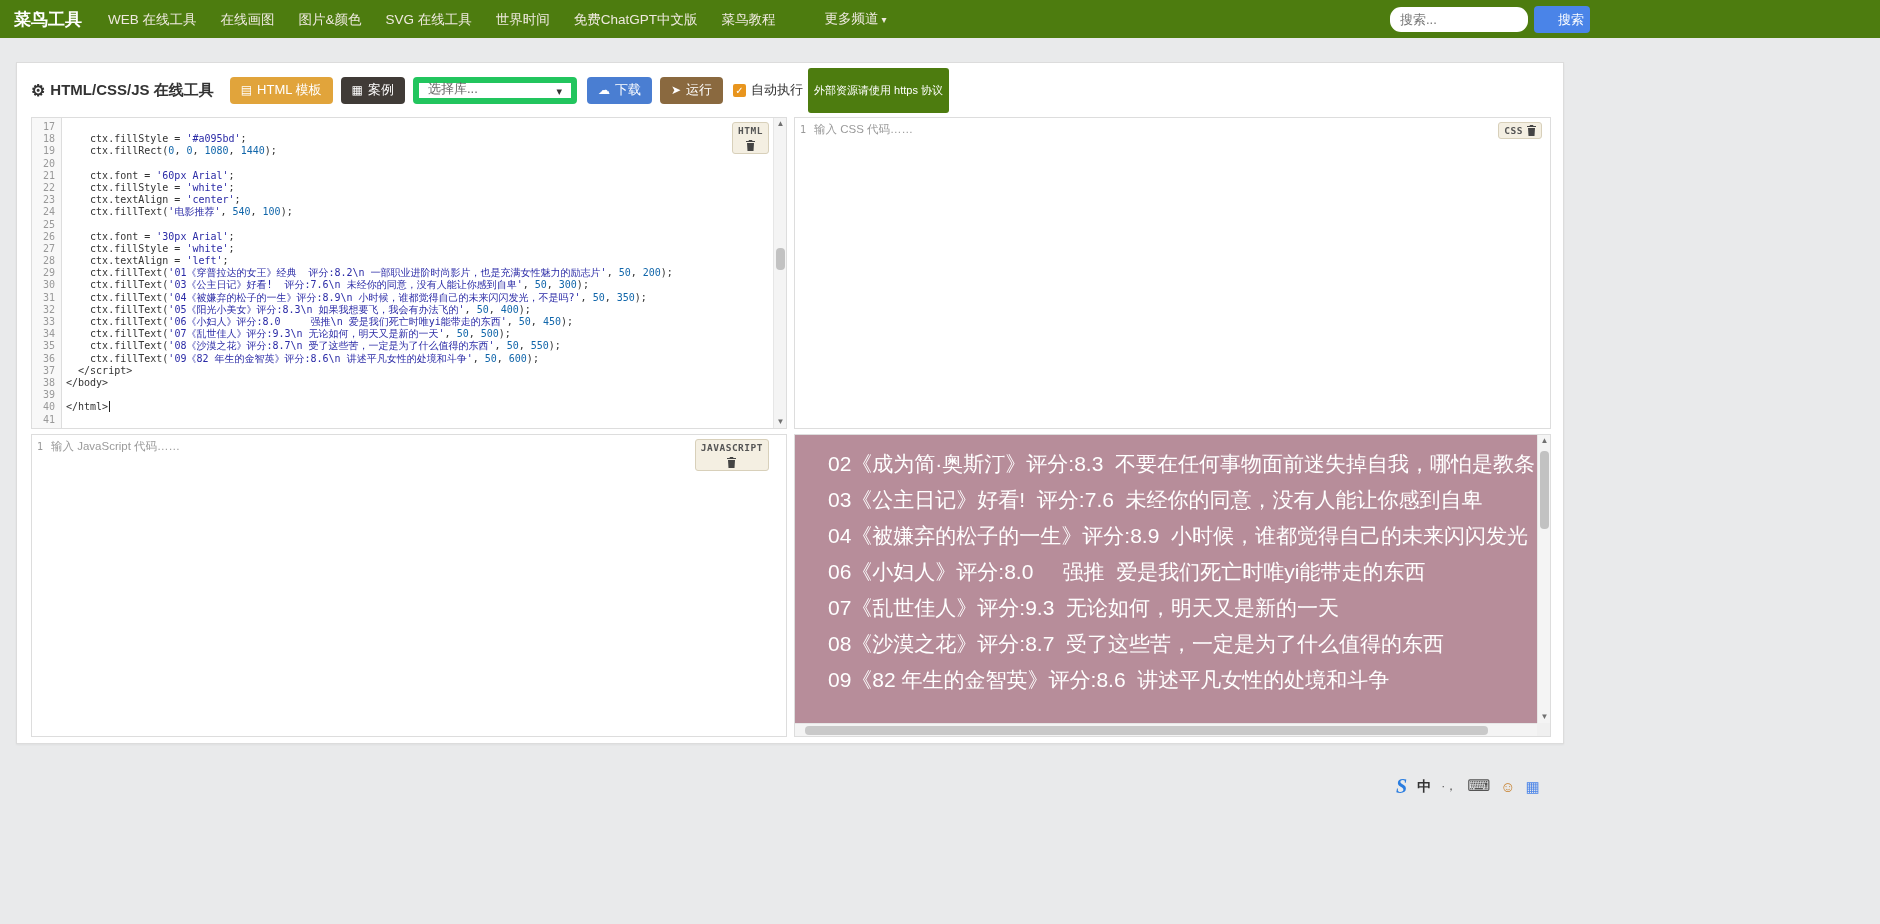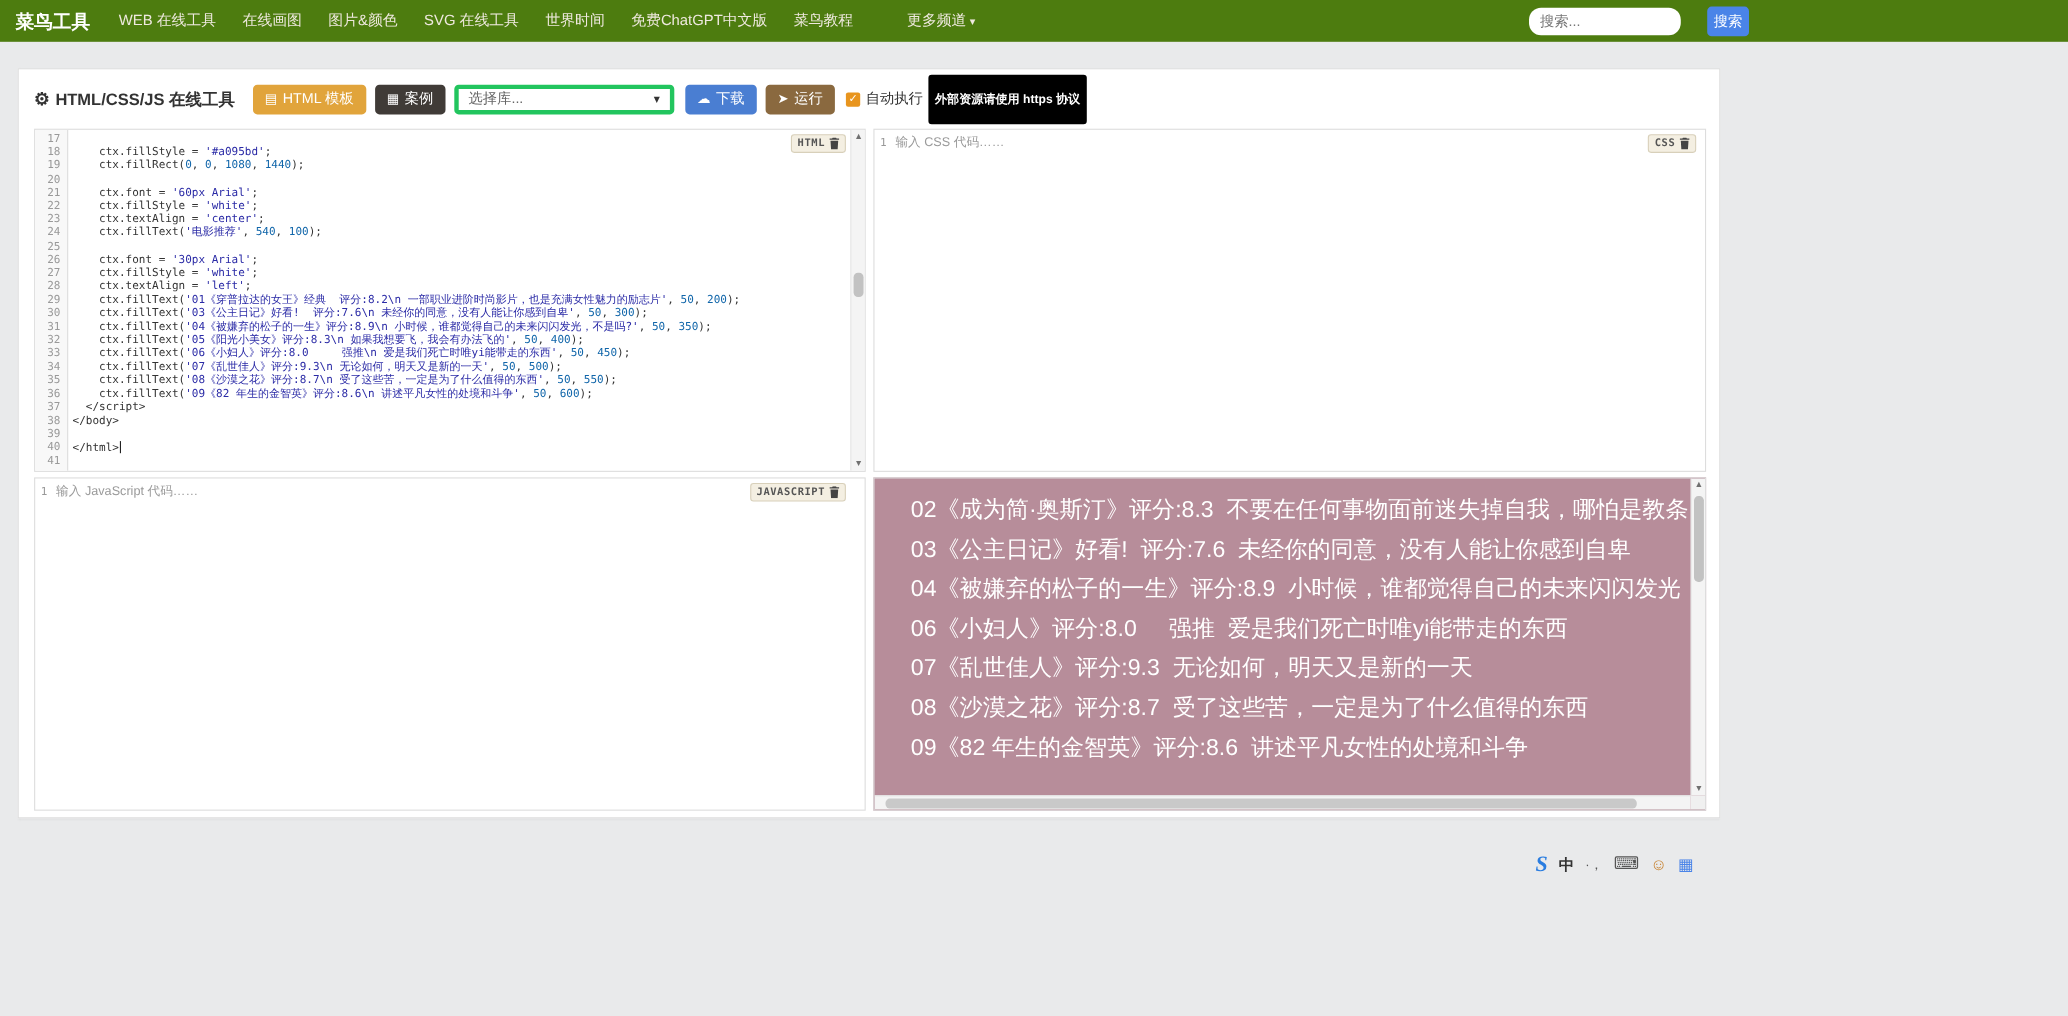--- a/index.html
+++ b/index.html
@@ -9,60 +9,60 @@
   
   .navbar{position:absolute;left:0;top:0;width:1880px;height:38px;background:#4d7c0f;
           display:flex;align-items:center;padding-left:14px;box-sizing:border-box;}
   .logo{color:#fff;font-size:17px;font-weight:bold;margin-right:26px;white-space:nowrap;}
   .nav-item{color:#efe9df;font-size:13.5px;margin-right:24px;white-space:nowrap;cursor:pointer;}
   .nav-more{color:#efe9df;font-size:13.5px;white-space:nowrap;cursor:pointer;margin-left:25px;}
   .nav-more .caret{font-size:10px;margin-left:3px;}
   .nav-search{position:absolute;left:1390px;top:6px;display:flex;align-items:center;}
   .search-input{width:118px;height:25px;border:none;border-radius:11px;padding:0 10px;
                 font-size:13px;font-family:Liberation Sans, sans-serif;color:#333;outline:none;}
-  .search-btn{width:38px;height:27px;background:#4a84e8;color:#fff;border-radius:4px;margin-left:24px;
-              font-size:13px;display:flex;align-items:center;justify-content:center;cursor:pointer;}
+  .search-btn{width:38px;height:27px;background:#4a84e8;color:#fff;border-radius:4px;margin-left:6px;
+              font-size:13px;display:flex;align-items:center;justify-content:center;cursor:pointer;padding-left:18px;}
 
   
   .card{position:absolute;left:16px;top:62px;width:1548px;height:682px;background:#fff;
         border:1px solid #dcdcdc;box-sizing:border-box;box-shadow:0 1px 2px rgba(0,0,0,.05);}
 
   
   .toolbar{position:absolute;left:14px;top:12px;height:30px;display:flex;align-items:center;}
   .tool-title{font-size:15px;font-weight:bold;color:#333;display:flex;align-items:center;margin-right:16px;white-space:nowrap;}
   .gear-icon{font-size:16px;margin-right:5px;color:#333;}
   .btn{height:27px;display:inline-flex;align-items:center;border-radius:4px;color:#fff;font-size:13px;
        padding:0 11px;margin-right:8px;cursor:pointer;white-space:nowrap;}
   .bicon{margin-right:5px;font-size:12px;}
   .btn-template{background:#e1a43b;}
   .btn-examples{background:#403b37;}
-  .lib-select{width:200px;height:27px;border:4px solid #22c55e;border-radius:4px;background:#fff;color:#666;
-              font-size:13px;display:flex;align-items:center;justify-content:space-between;
+  .lib-select{width:164px;height:27px;border:6px solid #22c55e;border-radius:4px;background:#fff;color:#666;
+              font-size:13px;display:flex;align-items:flex-end;justify-content:space-between;
               padding:0 9px;margin-right:10px;box-sizing:border-box;cursor:pointer;}
   .lib-select .caret{color:#333;font-size:11px;}
   .btn-download{background:#4a7ed2;}
   .btn-run{background:#8a693f;}
   .auto{display:flex;align-items:center;margin-left:2px;cursor:pointer;}
   .checkbox{width:13px;height:13px;background:#e8951e;border-radius:2px;color:#fff;font-size:10px;
             line-height:13px;text-align:center;}
   .auto-label{font-size:13px;color:#333;margin:0 5px 0 5px;white-space:nowrap;}
-  .https-badge{background:#000000;color:#fff;font-size:11px;font-weight:bold;padding:15px 6px;
+  .https-badge{background:#4d7c0f;color:#fff;font-size:11px;font-weight:normal;padding:15px 6px;
                border-radius:3px;white-space:nowrap;}
 
   
   .panel{position:absolute;border:1px solid #ddd;background:#fff;box-sizing:border-box;overflow:hidden;}
   .panel-html{left:14px;top:54px;width:756px;height:312px;}
   .panel-css{left:777px;top:54px;width:757px;height:312px;}
   .panel-js{left:14px;top:371px;width:756px;height:303px;}
   .panel-preview{left:777px;top:371px;width:757px;height:303px;background:#b78d9a;}
 
   .panel-badge{position:absolute;top:4px;display:flex;align-items:center;gap:4px;background:#f4efe2;
                border:1px solid #d8d0ba;border-radius:3px;padding:2px 5px;
                font:bold 9.5px "DejaVu Sans Mono",monospace;color:#555;letter-spacing:.5px;z-index:5;}
-  .badge-right{right:17px;} .badge-right-narrow{right:8px;}
+  .badge-right{right:17px;flex-direction:column;} .badge-right-narrow{right:8px;}
 
   
   .gutter{position:absolute;left:0;top:0;bottom:0;width:29px;background:#f8f8f8;border-right:1px solid #ddd;padding-top:3px;}
   .gutter-num{height:12.2px;line-height:12.2px;font:10px "DejaVu Sans Mono",monospace;color:#999;
               text-align:right;padding-right:6px;}
   .code-area{position:absolute;left:34px;top:0;right:14px;bottom:0;overflow:hidden;padding-top:3px;cursor:text;}
   .code-line{height:12.2px;line-height:12.2px;font-size:10px;font-family:"DejaVu Sans Mono",monospace;
              color:#333;white-space:pre;}
   .str{color:#2a2aa6;} .num{color:#1166aa;}
   .text-caret{display:inline-block;width:1px;height:11px;background:#222;vertical-align:-2px;margin-left:1px;}

